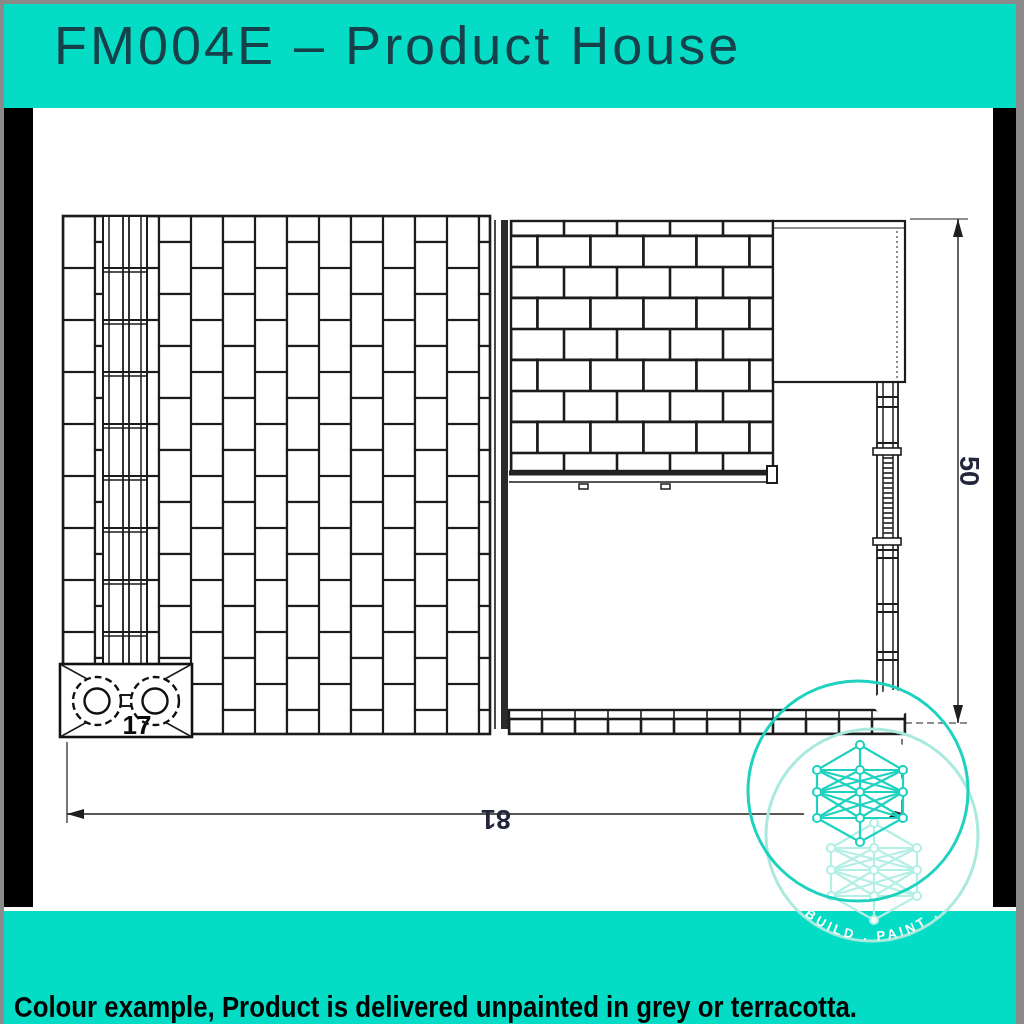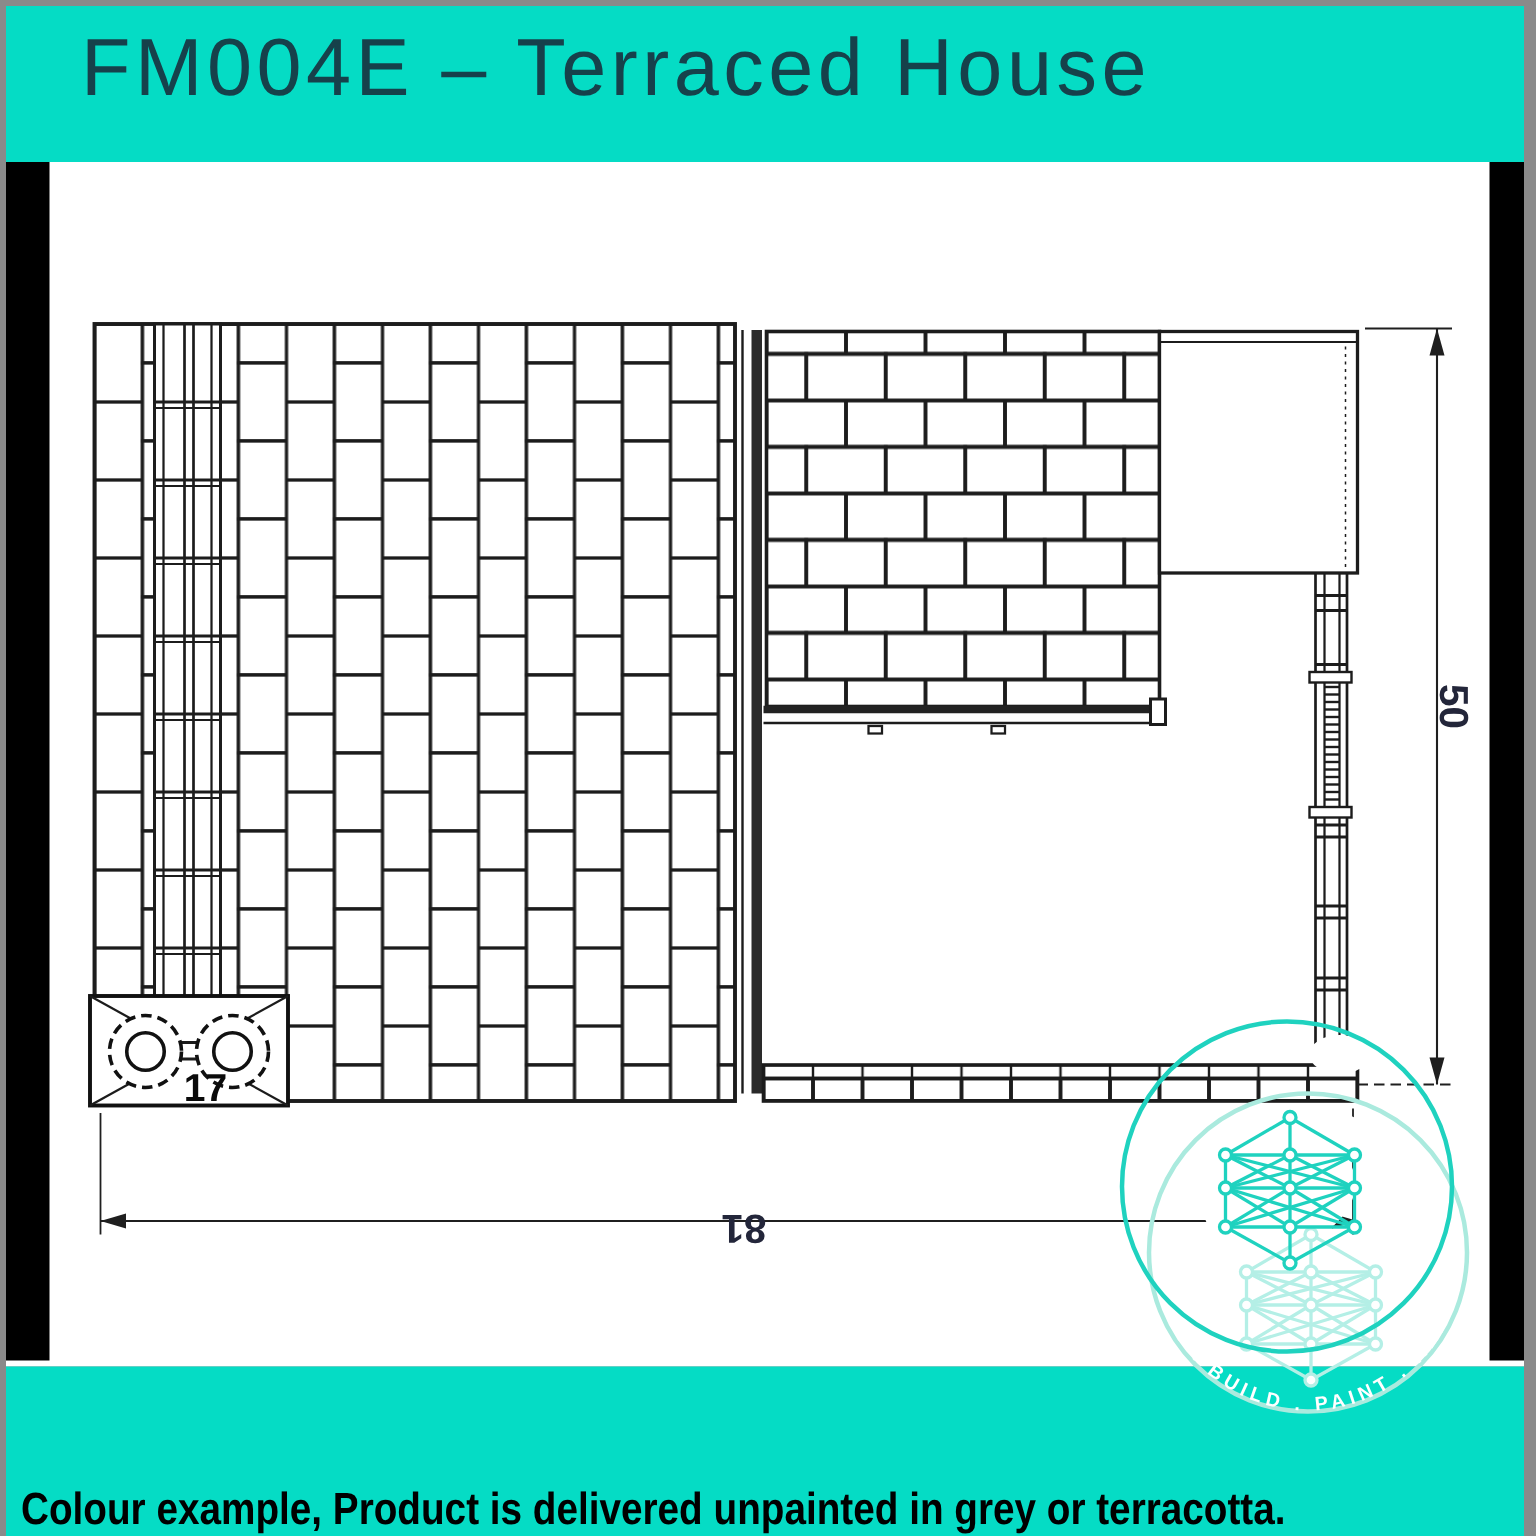--- a/index.html
+++ b/index.html
@@ -24,21 +24,21 @@
     position:absolute;left:10px;bottom:8px;
     font-size:30px;font-weight:bold;color:var(--footer-text,#000);
     white-space:nowrap;transform:scaleX(.86);transform-origin:left bottom;
   }
   svg.overlay{position:absolute;left:0;top:0;width:1024px;height:1024px;pointer-events:none;}
 </style>
 </head>
 <body>
 
 <div class="band header">
-  <h1 class="title">FM004E – Terraced House</h1>
+  <h1 class="title">FM004E – Product House</h1>
 </div>
 
 <div class="content"></div>
 <div class="pillar left"></div>
 <div class="pillar right"></div>
 
 <div class="band footer">
   <div class="note">Colour example, Product is delivered unpainted in grey or terracotta.</div>
 </div>
 

